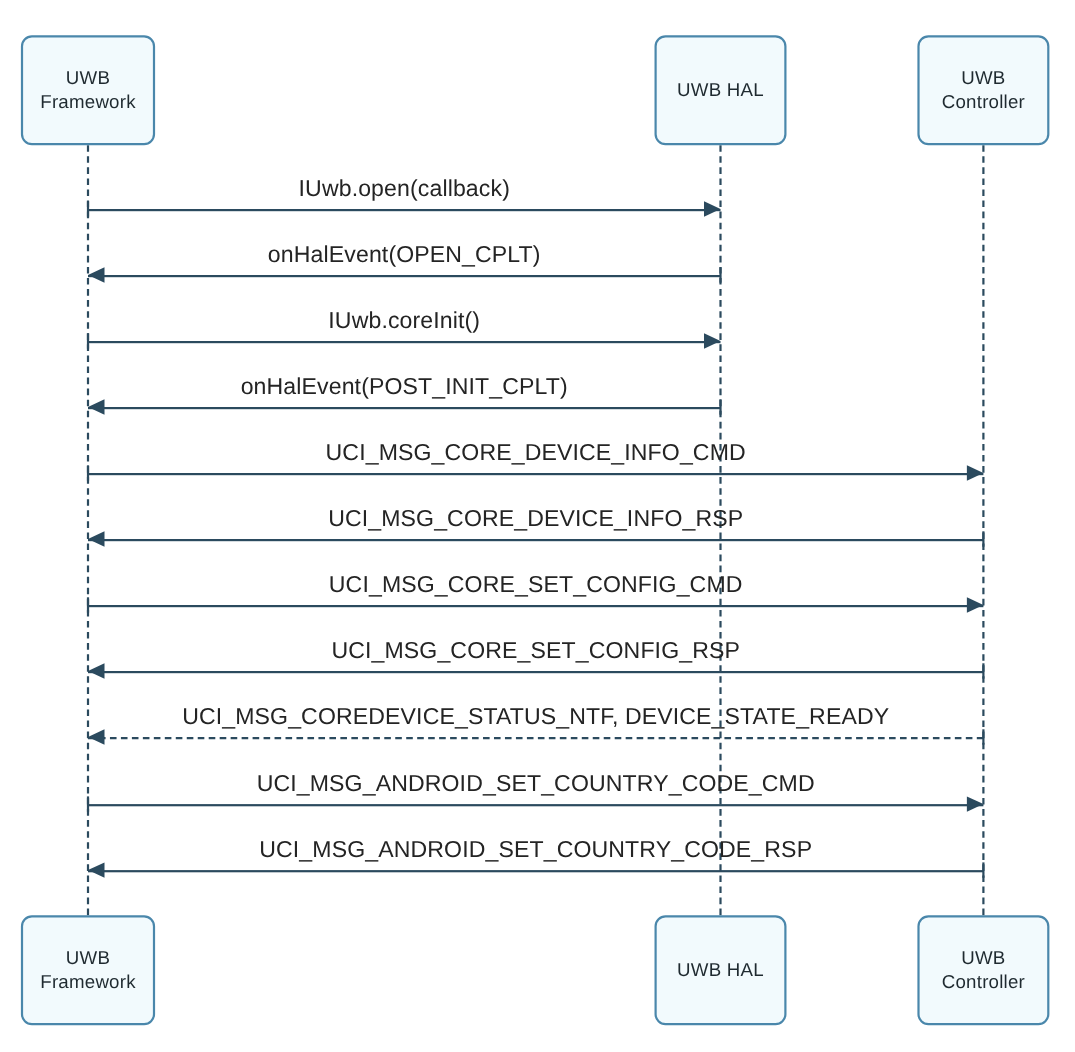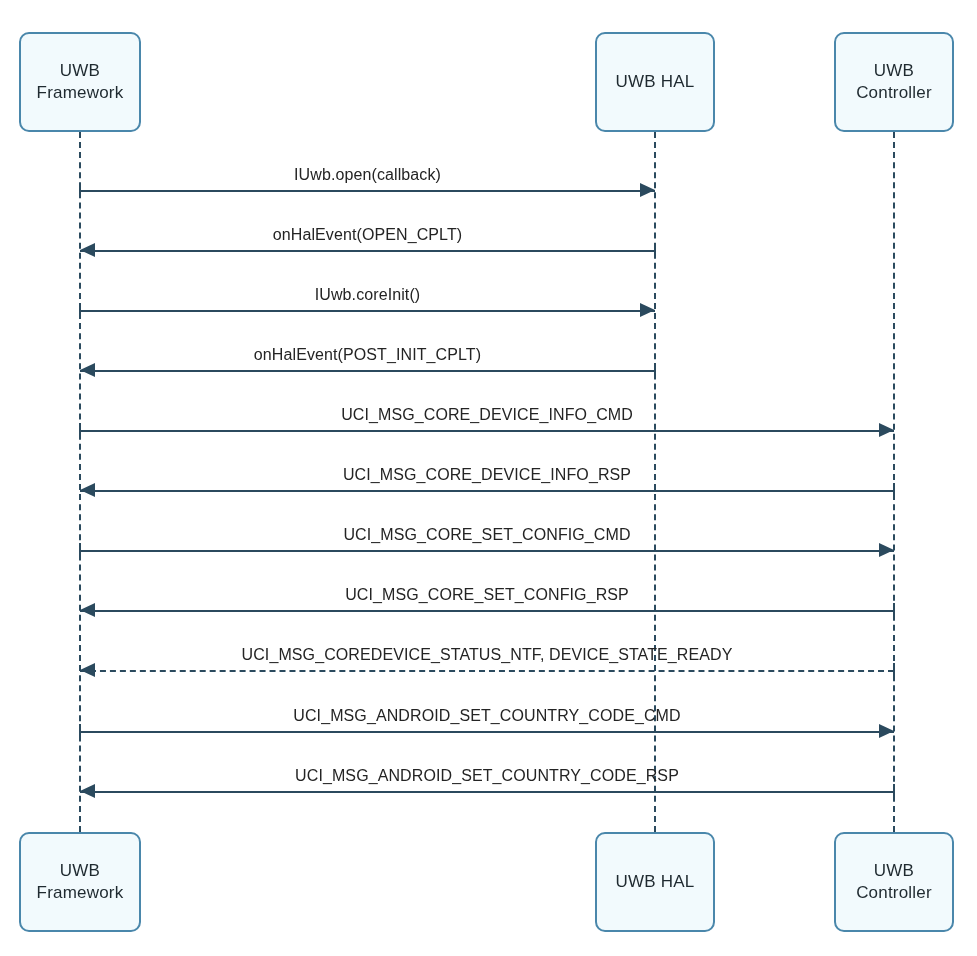--- a/index.html
+++ b/index.html
@@ -89,21 +89,21 @@
   .arrowhead.left {
     left: 0;
     border-right: 15px solid #2b4a5e;
   }
   .msg-label {
     position: absolute;
     bottom: 6px;
     left: 0;
     right: 0;
     text-align: center;
-    font-size: 16px;
+    font-size: 21px;
     color: #242424;
     white-space: nowrap;
     letter-spacing: 0.1px;
   }
 </style>
 </head>
 <body>
 
 <div id="diagram">
   <div id="lifelines-layer">

